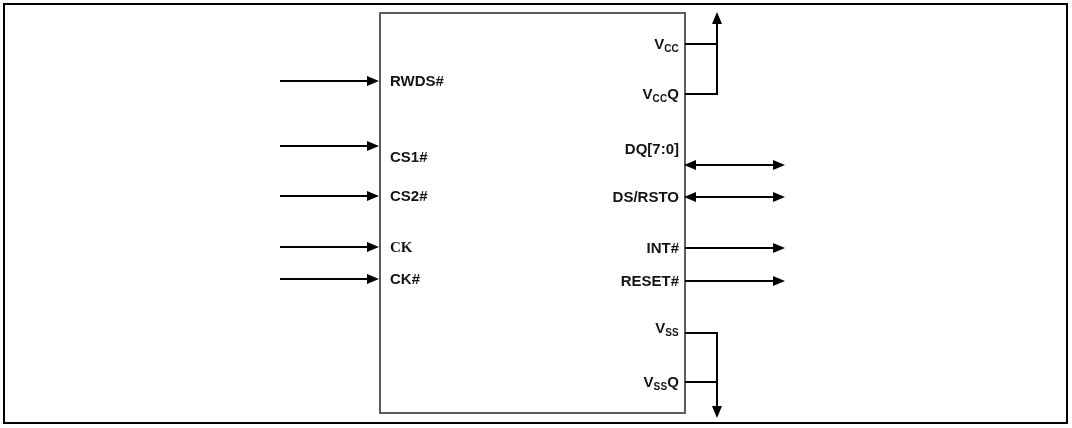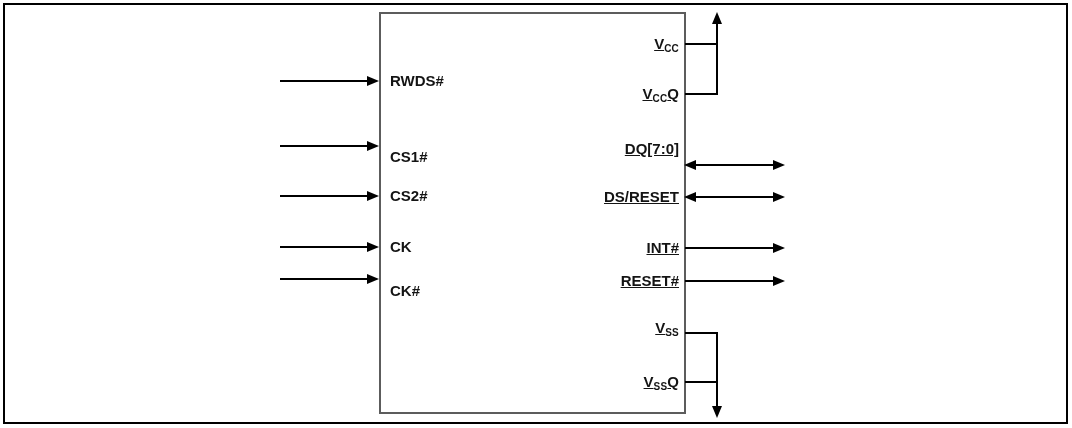--- a/index.html
+++ b/index.html
@@ -29,21 +29,21 @@
     background: #ffffff;
   }
   
   .pin-label {
     position: absolute;
     height: 20px; line-height: 20px;
     font-size: 15px; font-weight: bold;
     color: #141414; white-space: nowrap;
   }
   .pin-left  { left: 390px; text-align: left; }
-  .pin-right { right: 393px; text-align: right; text-decoration: underline; }
+  .pin-right { right: 393px; text-align: right; }
   .sub {
     font-size: 10px;
     position: relative;
     bottom: -3px;
     letter-spacing: 0.2px;
   }
   
   .wire-h { position: absolute; height: 2px; background: #000000; }
   .wire-v { position: absolute; width: 2px;  background: #000000; }
   .head { position: absolute; width: 0; height: 0; }
@@ -61,22 +61,22 @@
   .in-cs2   .head   { left: 367px; top: 191px; }
   .in-ck    .wire-h { left: 280px; top: 246px; width: 88px; }
   .in-ck    .head   { left: 367px; top: 242px; }
   .in-ckb   .wire-h { left: 280px; top: 278px; width: 88px; }
   .in-ckb   .head   { left: 367px; top: 274px; }
 
   
   .lbl-reset { top: 71px; }
   .lbl-cs1   { top: 147px; }
   .lbl-cs2   { top: 186px; }
-  .lbl-ck    { top: 237px; }
-  .lbl-ckb   { top: 281px; }
+  .lbl-ck    { top: 237px; font-family: Liberation Serif, serif; }
+  .lbl-ckb   { top: 269px; }
 
   
   .lbl-vcc   { top: 34px; }
   .lbl-vccq  { top: 84px; }
   .lbl-dq    { top: 139px; }
   .lbl-ds    { top: 187px; }
   .lbl-int   { top: 238px; }
   .lbl-rsto  { top: 271px; }
   .lbl-vss   { top: 318px; }
   .lbl-vssq  { top: 372px; }
@@ -143,21 +143,21 @@
   <div class="pin-label pin-left lbl-ck">CK</div>
   <div class="pin-label pin-left lbl-ckb">CK#</div>
 
   <div class="pin-label pin-right lbl-vcc">
     <span>V</span><span class="sub">CC</span><span></span>
   </div>
   <div class="pin-label pin-right lbl-vccq">
     <span>V</span><span class="sub">CC</span><span>Q</span>
   </div>
   <div class="pin-label pin-right lbl-dq">DQ[7:0]</div>
-  <div class="pin-label pin-right lbl-ds">DS/RESET</div>
+  <div class="pin-label pin-right lbl-ds">DS/RSTO</div>
   <div class="pin-label pin-right lbl-int">INT#</div>
   <div class="pin-label pin-right lbl-rsto">RESET#</div>
   <div class="pin-label pin-right lbl-vss">
     <span>V</span><span class="sub">SS</span><span></span>
   </div>
   <div class="pin-label pin-right lbl-vssq">
     <span>V</span><span class="sub">SS</span><span>Q</span>
   </div>
 
   <div class="arrow bi-dq">

